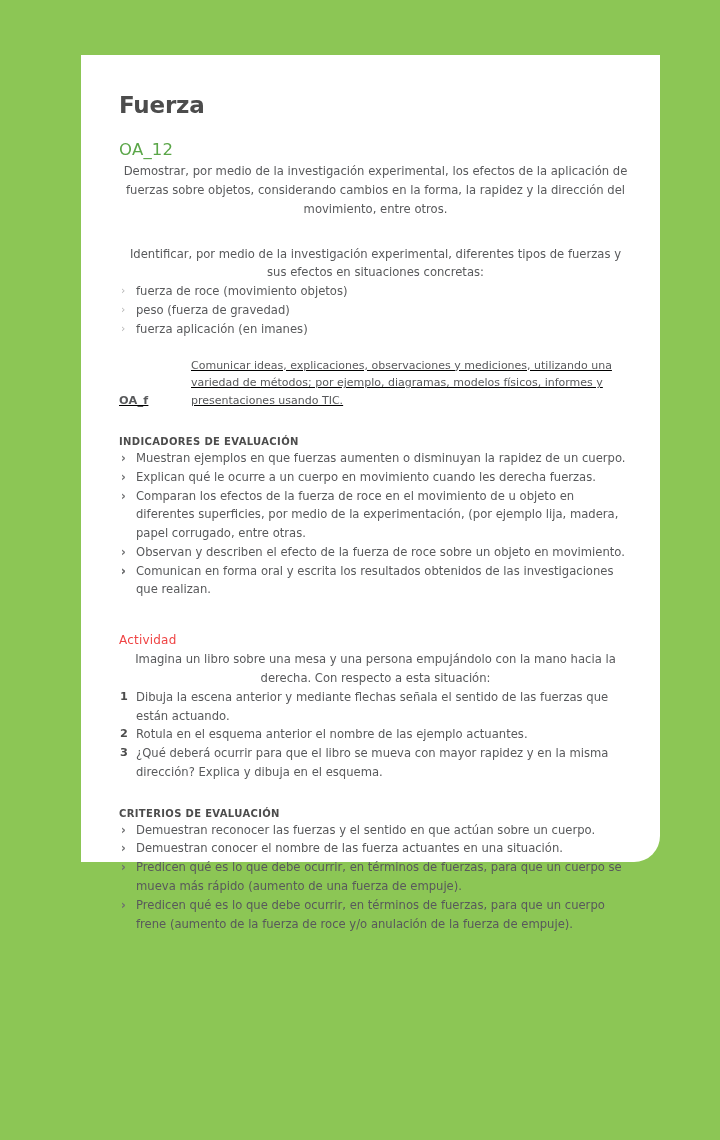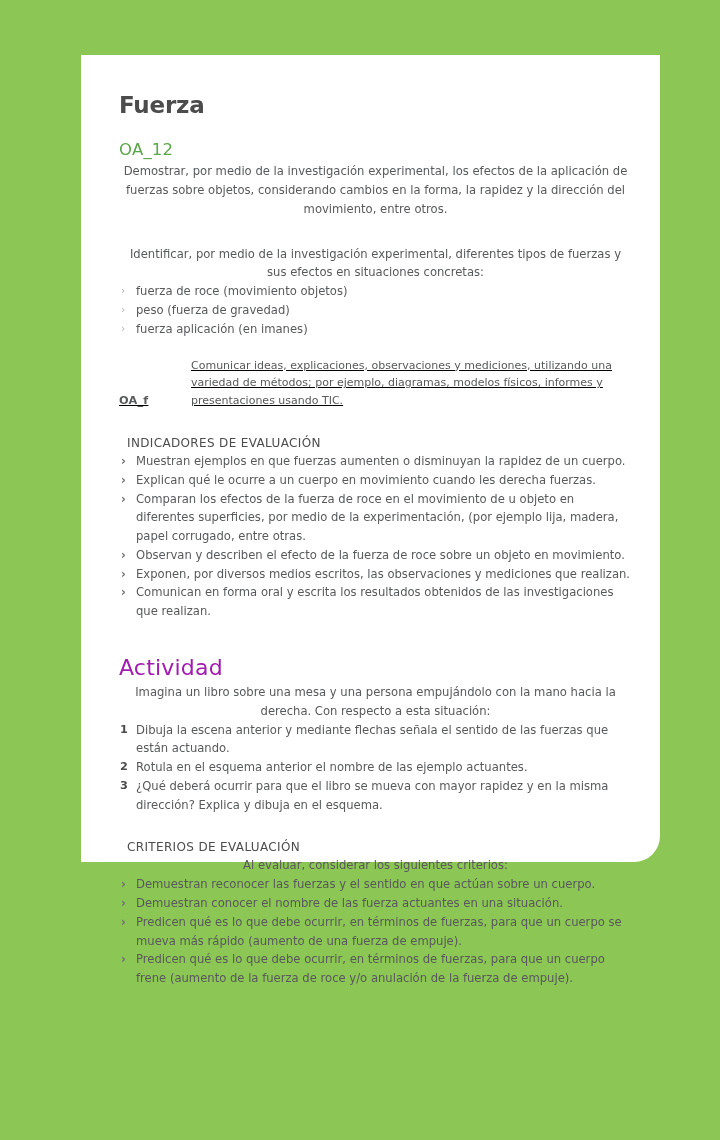--- a/index.html
+++ b/index.html
@@ -37,22 +37,22 @@
 
   .oa-heading {
     font-size: 16.5px;
     font-weight: normal;
     color: #5aa648;
     margin: 0 0 3px 0;
     letter-spacing: 0.2px;
   }
 
   .oa-heading.light {
-    color: #a21caf;
-    font-size: 22px;
+    color: #ef4444;
+    font-size: 12px;
   }
 
   .body-text {
     font-size: 11.6px;
     color: #58595b;
     line-height: 1.62;
     margin: 0;
     text-align: center;
   }
 
@@ -104,25 +104,25 @@
   }
   .oaf-text {
     flex: 1 1 auto;
     font-size: 11px;
     color: #58595b;
     line-height: 1.62;
     margin-left: 16px;
   }
 
   .section-label {
-    font-size: 12px;
-    font-weight: normal;
+    font-size: 10px;
+    font-weight: bold;
     color: #4c4c4c;
     letter-spacing: 0.35px;
-    margin: 0 0 2px 8px;
+    margin: 0 0 2px 0;
   }
 
   
   ol.numlist {
     list-style: none;
     margin: 0;
     padding: 0;
     counter-reset: numitem;
   }
   ol.numlist > li {
@@ -192,21 +192,20 @@
     <li>
       <span class="chev-mark">›</span>
       <span>Comparan los efectos de la fuerza de roce en el movimiento de u objeto en diferentes superficies, por medio de la experimentación, (por ejemplo lija, madera, papel corrugado, entre otras.</span>
     </li>
     <li>
       <span class="chev-mark">›</span>
       <span>Observan y describen el efecto de la fuerza de roce sobre un objeto en movimiento.</span>
     </li>
     <li>
       <span class="chev-mark">›</span>
-      <span>Exponen, por diversos medios escritos, las observaciones y mediciones que realizan.</span>
     </li>
     <li>
       <span class="chev-mark">›</span>
       <span>Comunican en forma oral y escrita los resultados obtenidos de las investigaciones que realizan.</span>
     </li>
   </ul>
 
   <div class="gap-xl"></div>
 
   <h2 class="oa-heading light">Actividad</h2>
@@ -222,21 +221,20 @@
     </li>
     <li>
       <span class="num-mark">3</span>
       <span>¿Qué deberá ocurrir para que el libro se mueva con mayor rapidez y en la misma dirección? Explica y dibuja en el esquema.</span>
     </li>
   </ol>
 
   <div class="gap-lg"></div>
 
   <div class="section-label">CRITERIOS DE EVALUACIÓN</div>
-  <p class="body-text">Al evaluar, considerar los siguientes criterios:</p>
   <ul class="chev strong">
     <li>
       <span class="chev-mark">›</span>
       <span>Demuestran reconocer las fuerzas y el sentido en que actúan sobre un cuerpo.</span>
     </li>
     <li>
       <span class="chev-mark">›</span>
       <span>Demuestran conocer el nombre de las fuerza actuantes en una situación.</span>
     </li>
     <li>

